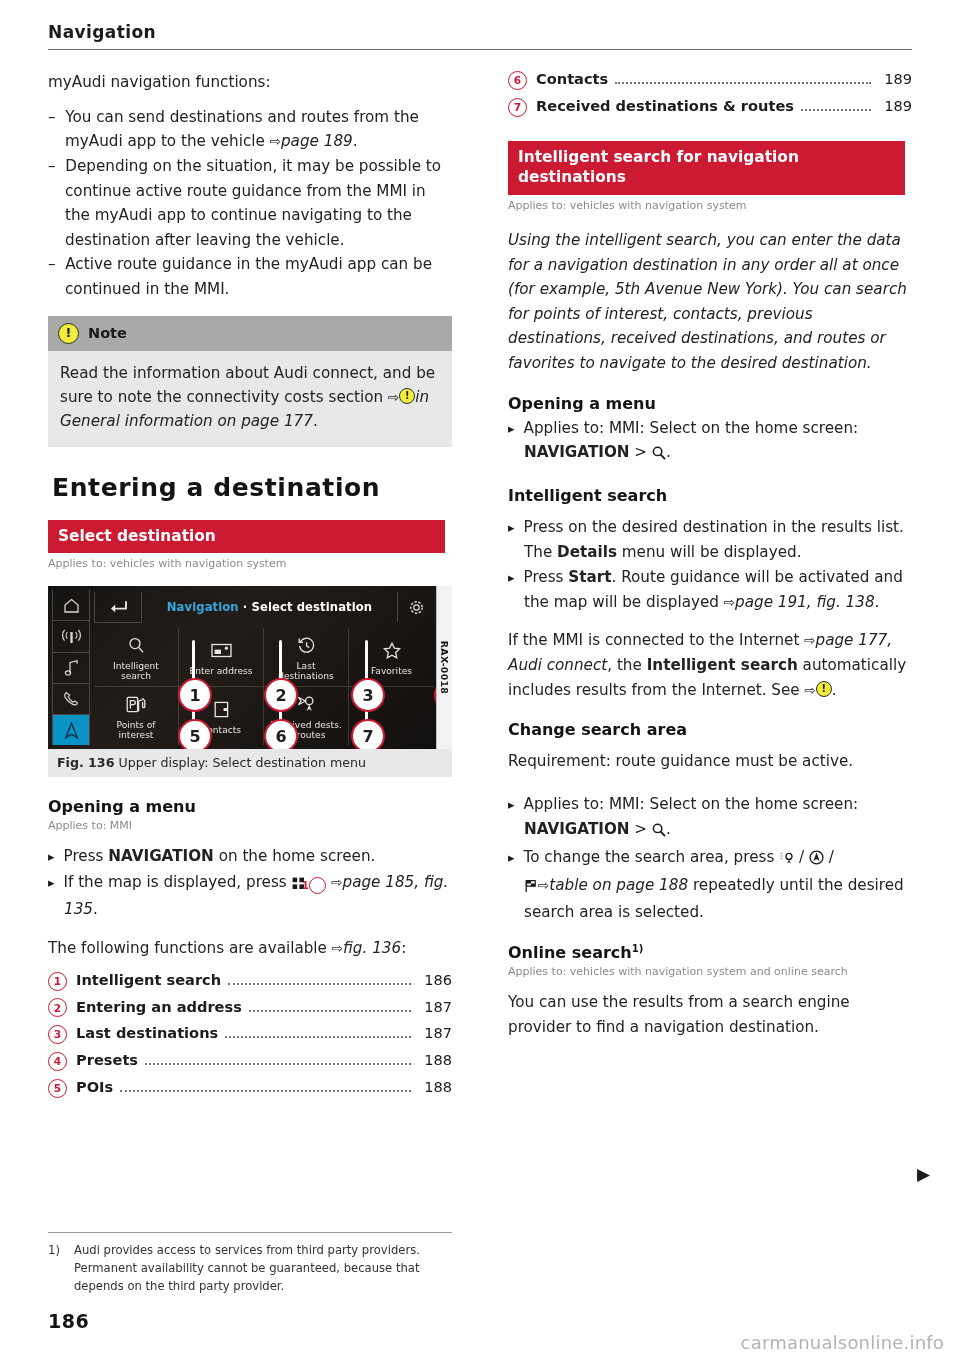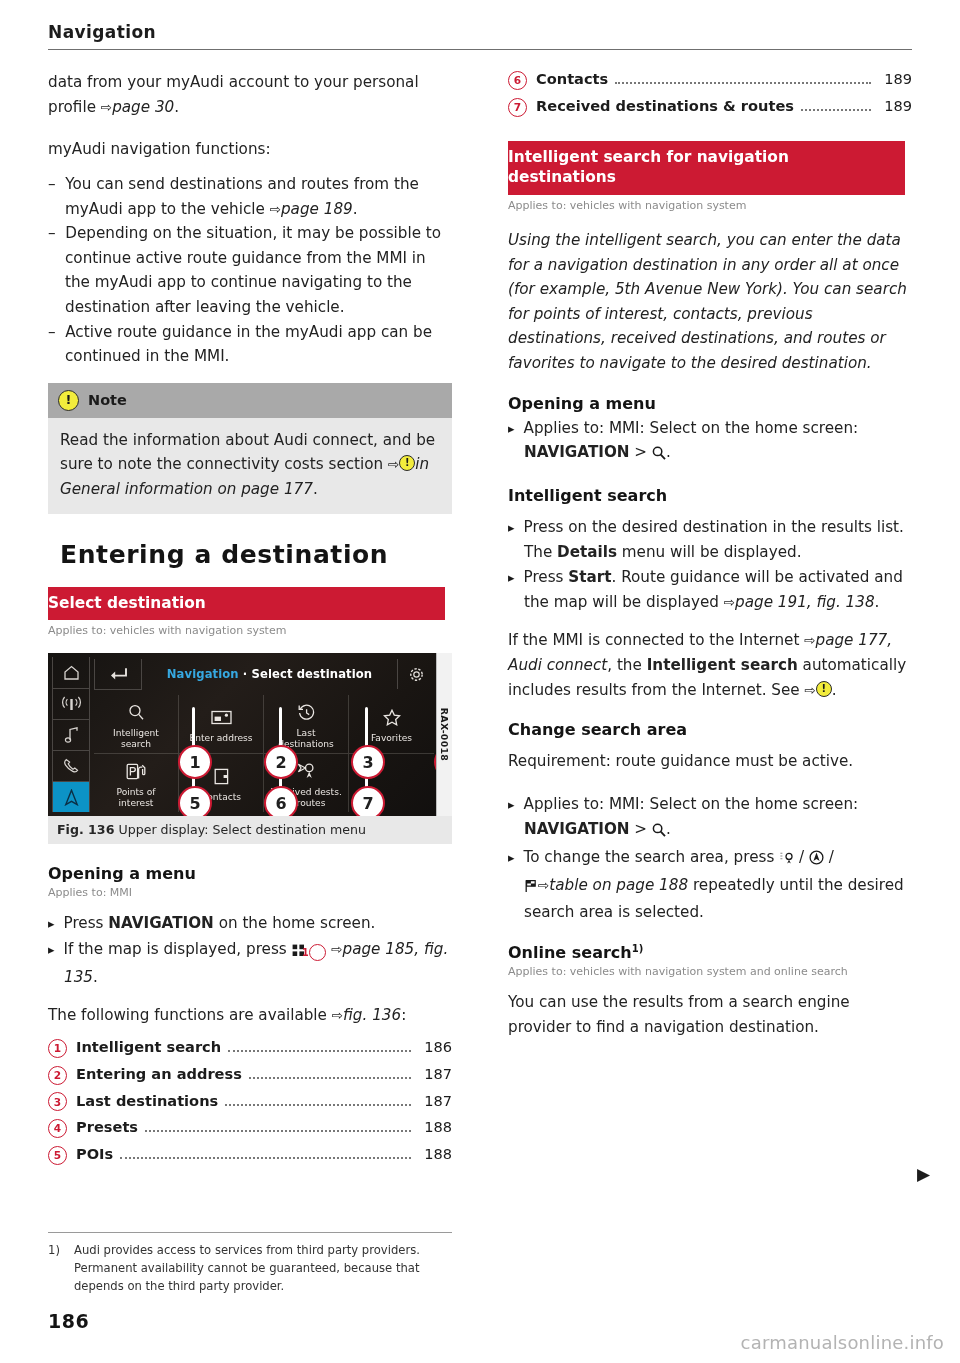--- a/index.html
+++ b/index.html
@@ -154,29 +154,29 @@
     border-width: 1.3px;
     vertical-align: -2px;
   }
   .warn-ico.small::after { font-size: 10px; }
 
   
   h1.chapter {
     font-size: 25px;
     font-weight: bold;
     letter-spacing: 0.6px;
-    margin: 6px 0 18px 12px;
+    margin: 6px 0 18px 4px;
     color: #141414;
   }
   .redbar {
     background: #cc1a33;
     color: #ffffff;
     font-size: 15.4px;
     font-weight: bold;
-    padding: 6px 10px 7px 0;
+    padding: 6px 10px 7px 10px;
     margin: 0 7px 4px 0;
     line-height: 1.34;
   }
   .applies {
     font-size: 11px;
     color: #8b8b8b;
     margin: 0 0 16px 0;
   }
   h3.sub {
     font-size: 16px;
@@ -444,23 +444,20 @@
 
 <div class="page">
 
   <div class="runhead">
     <div class="runhead-title">Navigation</div>
     <div class="runhead-rule"></div>
   </div>
 
   <div class="col col-left">
 
-    <p class="ptext gap-m">
-      <span>data from your myAudi account to your personal profile </span><span class="arrow-gl">⇨</span><span class="ital">page 30</span><span>.</span>
-    </p>
 
     <p class="ptext gap-s">myAudi navigation functions:</p>
 
     <ul class="dash">
       <li>
         <span>You can send destinations and routes from the myAudi app to the vehicle </span><span class="arrow-gl">⇨</span><span class="ital">page 189</span><span>.</span>
       </li>
       <li>
         <span>Depending on the situation, it may be possible to continue active route guidance from the MMI in the myAudi app to continue navigating to the destination after leaving the vehicle.</span>
       </li>

